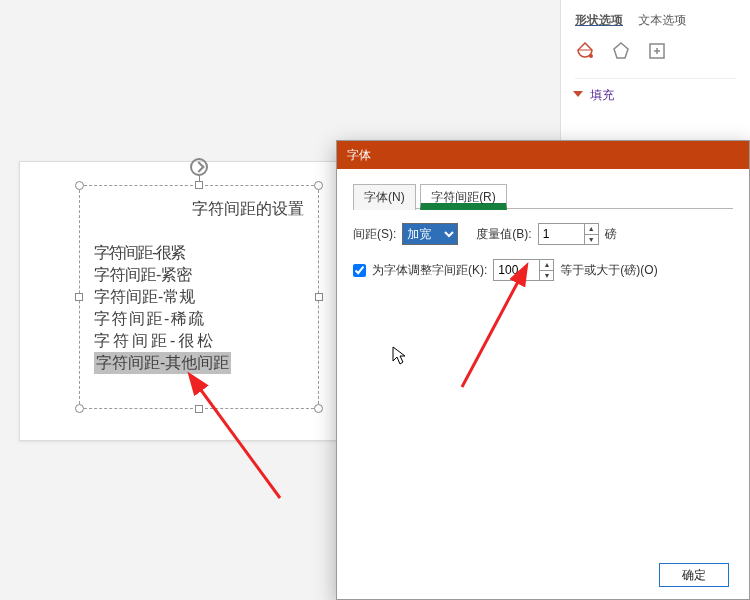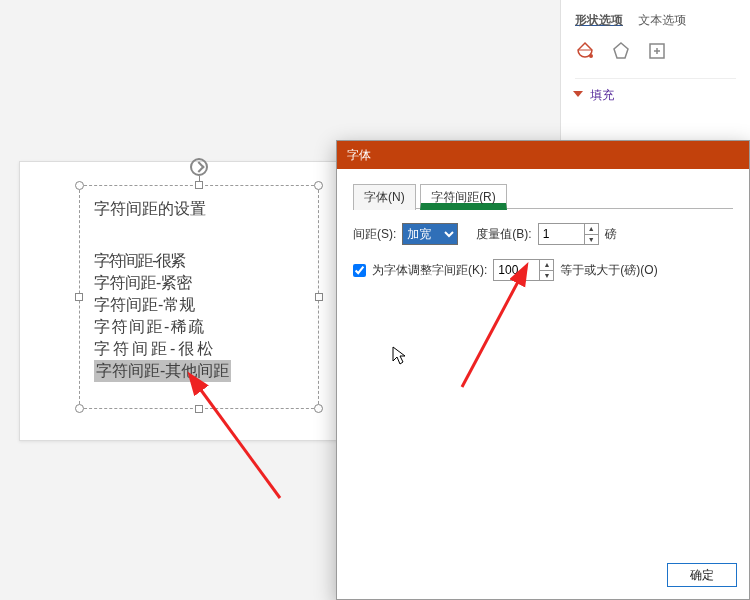--- a/index.html
+++ b/index.html
@@ -26,21 +26,21 @@
     width: 240px; height: 224px;
     border: 1px dashed #9a9a9a;
     background: #ffffff;
   }
   .textbox-content {
     padding: 12px 14px;
     font-size: 16px;
     color: #404040;
     line-height: 22px;
   }
-  .textbox-content .title { margin-bottom: 30px; }
+  .textbox-content .title { margin-bottom: 22px; text-align: right; }
   .textbox-content .line { white-space: nowrap; }
   .ls-tight   { letter-spacing: -1.5px; }
   .ls-dense   { letter-spacing: -0.5px; }
   .ls-normal  { letter-spacing: 0px; }
   .ls-sparse  { letter-spacing: 1.5px; }
   .ls-loose   { letter-spacing: 3px; }
   .ls-other   { letter-spacing: 0px; background:#bfbfbf; display:inline-block; padding:0 2px; }
   
   .handle {
     position: absolute; width: 9px; height: 9px;
@@ -120,21 +120,21 @@
   .num-input {
     width:46px; height:22px; font-size:12px; padding:0 4px;
     border:1px solid #989898; border-right:none;
   }
   .spin { width:15px; height:22px; display:flex; flex-direction:column; border:1px solid #989898; }
   .spin div { flex:1; display:flex; align-items:center; justify-content:center; font-size:7px; cursor:pointer; color:#444; }
   .spin div:first-child { border-bottom:1px solid #989898; }
   .chk { width:13px; height:13px; }
 
   .dialog-buttons {
-    position:absolute; right:12px; bottom:12px;
+    position:absolute; right:20px; bottom:12px;
     display:flex; gap:8px;
   }
   .btn {
     min-width:70px; height:24px; font-size:12px;
     border:1px solid #1d73c9; background:#fff; color:#222;
     cursor:pointer;
   }
 
   
   .arrow { position:absolute; pointer-events:none; }

